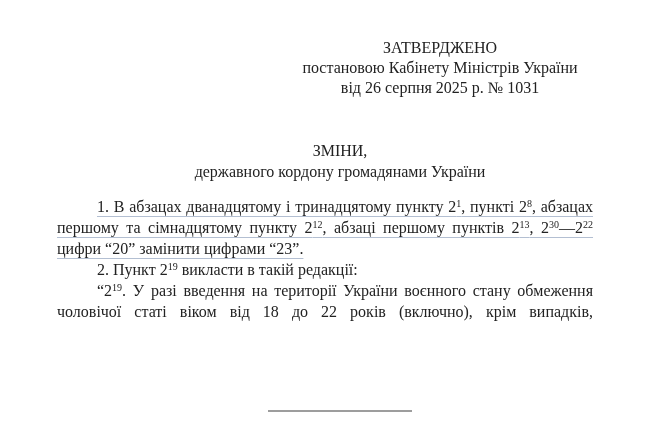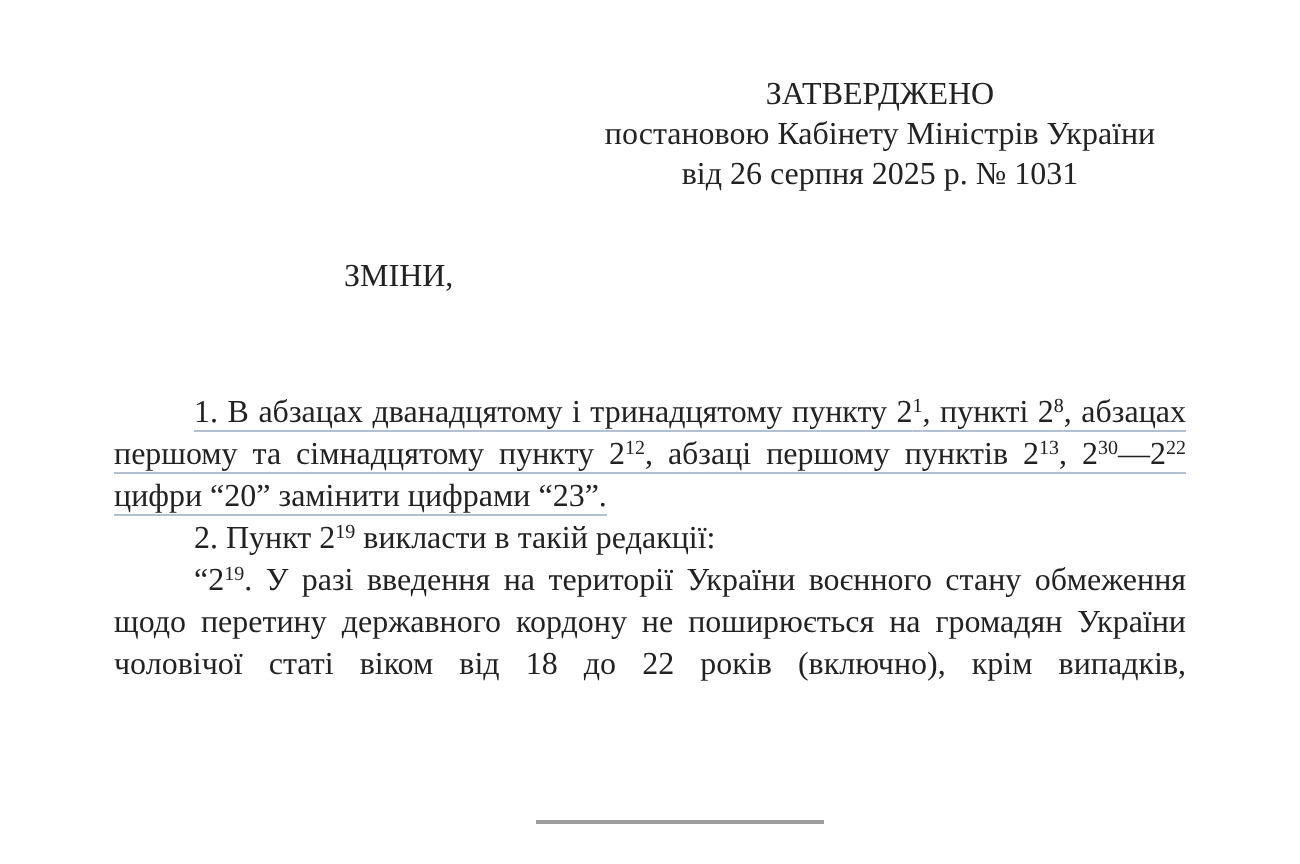--- a/index.html
+++ b/index.html
@@ -19,22 +19,22 @@
     color: var(--text-color);
     font-family: "Liberation Serif", "DejaVu Serif", serif;
     font-size: 16px;
   }
   .line { white-space: nowrap; }
   .approval {
     position: absolute; top: 38px; left: 290px; width: 300px;
     text-align: center; line-height: 20px;
   }
   .title-block {
-    position: absolute; top: 128px; left: 172px; width: 336px;
-    line-height: 21px;
+    position: absolute; top: 140px; left: 172px; width: 336px;
+    text-align: center; line-height: 21px;
   }
   .body-block {
     position: absolute; top: 196px; left: 57px; width: 536px;
     line-height: 21px; text-align: left;
   }
   .line.justify { text-align: justify; text-align-last: justify; }
   .line.indent { text-indent: 40px; }
   .underlined .line {
     text-decoration: underline;
     text-decoration-color: var(--underline-color);
@@ -56,32 +56,32 @@
 
 <div class="page">
   <div class="approval">
       <div class="line">ЗАТВЕРДЖЕНО</div>
       <div class="line">постановою Кабінету Міністрів України</div>
       <div class="line">від 26 серпня 2025 р. № 1031</div>
     </div>
 
   <div class="title-block">
       <div class="line">ЗМІНИ,</div>
+      <div class="line">державного кордону громадянами України</div>
     </div>
 
   <div class="body-block" id="body-container">
       <div class="paragraph underlined">
         <div class="line justify indent">1. В абзацах дванадцятому і тринадцятому пункту 2<sup>1</sup>, пункті 2<sup>8</sup>, абзацах</div>
         <div class="line justify">першому та сімнадцятому пункту 2<sup>12</sup>, абзаці першому пунктів 2<sup>13</sup>, 2<sup>30</sup>—2<sup>22</sup></div>
         <div class="line">цифри “20” замінити цифрами “23”.</div>
       </div>
       <div class="paragraph">
         <div class="line indent">2. Пункт 2<sup>19</sup> викласти в такій редакції:</div>
       </div>
       <div class="paragraph">
         <div class="line justify indent">“2<sup>19</sup>. У разі введення на території України воєнного стану обмеження</div>
-        <div class="line justify">щодо перетину державного кордону не поширюється на громадян України</div>
         <div class="line justify">чоловічої статі віком від 18 до 22 років (включно), крім випадків,</div>
       </div>
     </div>
 
   <div class="footer-rule"></div>
 </div>
 
 </body></html>

